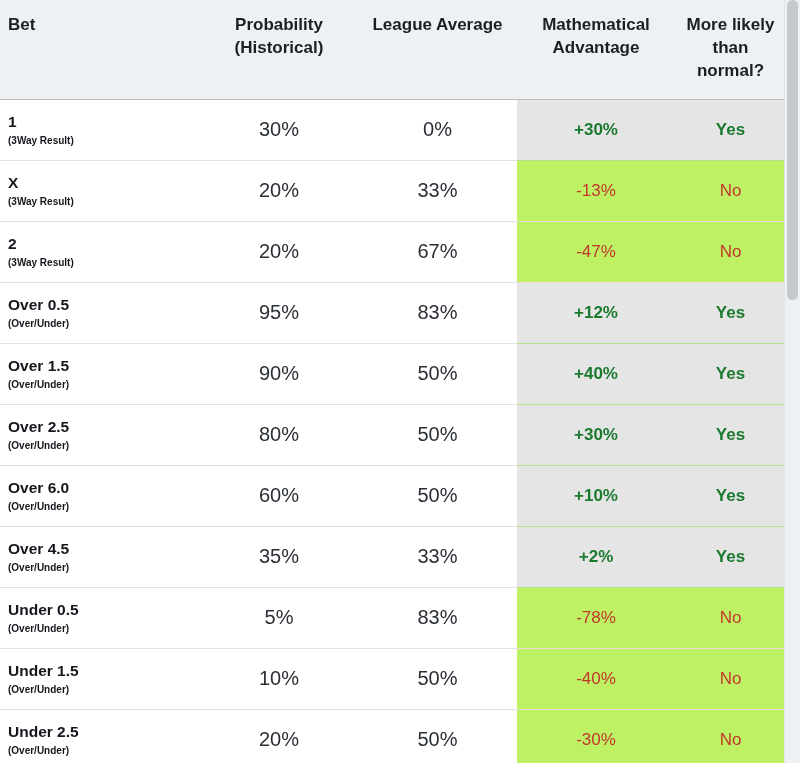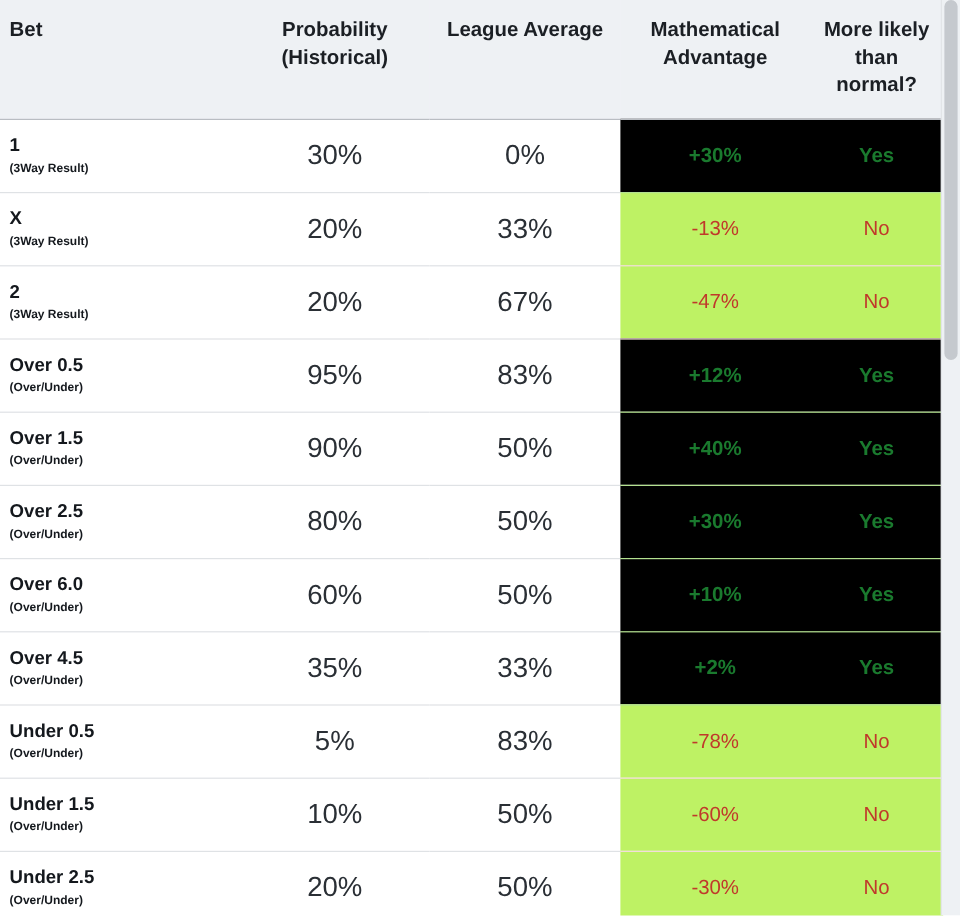--- a/index.html
+++ b/index.html
@@ -78,24 +78,24 @@
     display: block;
     margin-bottom: 3px;
   }
   .bet-market {
     font-weight: bold;
     font-size: 10px;
     color: #14181d;
     display: block;
   }
 
-  td.num { font-size: 23px; color: #2a2f35; }
-
-  
-  tr.pos td.adv, tr.pos td.more { background: #000000; border-bottom-color: #b4e190; }
+  td.num { font-size: 20px; color: #2a2f35; }
+
+  
+  tr.pos td.adv, tr.pos td.more { background: #e5e5e5; border-bottom-color: #b4e190; }
   tr.neg td.adv, tr.neg td.more { background: #bef264; border-bottom-color: #f3ddda; }
 
   tr.pos td.adv  { color: #1a7a2e; font-weight: bold; }
   tr.pos td.more { color: #1a7a2e; font-weight: bold; }
   tr.neg td.adv  { color: #c0392b; font-weight: normal; }
   tr.neg td.more { color: #c0392b; font-weight: normal; }
 
   
   .scroll-track {
     position: absolute;
@@ -237,21 +237,21 @@
           <td class="adv">-78%</td>
           <td class="more">No</td>
         </tr>
         <tr class="neg">
           <td class="bet-cell">
             <span class="bet-name">Under 1.5</span>
             <span class="bet-market">(Over/Under)</span>
           </td>
           <td class="num">10%</td>
           <td class="num">50%</td>
-          <td class="adv">-60%</td>
+          <td class="adv">-40%</td>
           <td class="more">No</td>
         </tr>
         <tr class="neg">
           <td class="bet-cell">
             <span class="bet-name">Under 2.5</span>
             <span class="bet-market">(Over/Under)</span>
           </td>
           <td class="num">20%</td>
           <td class="num">50%</td>
           <td class="adv">-30%</td>

